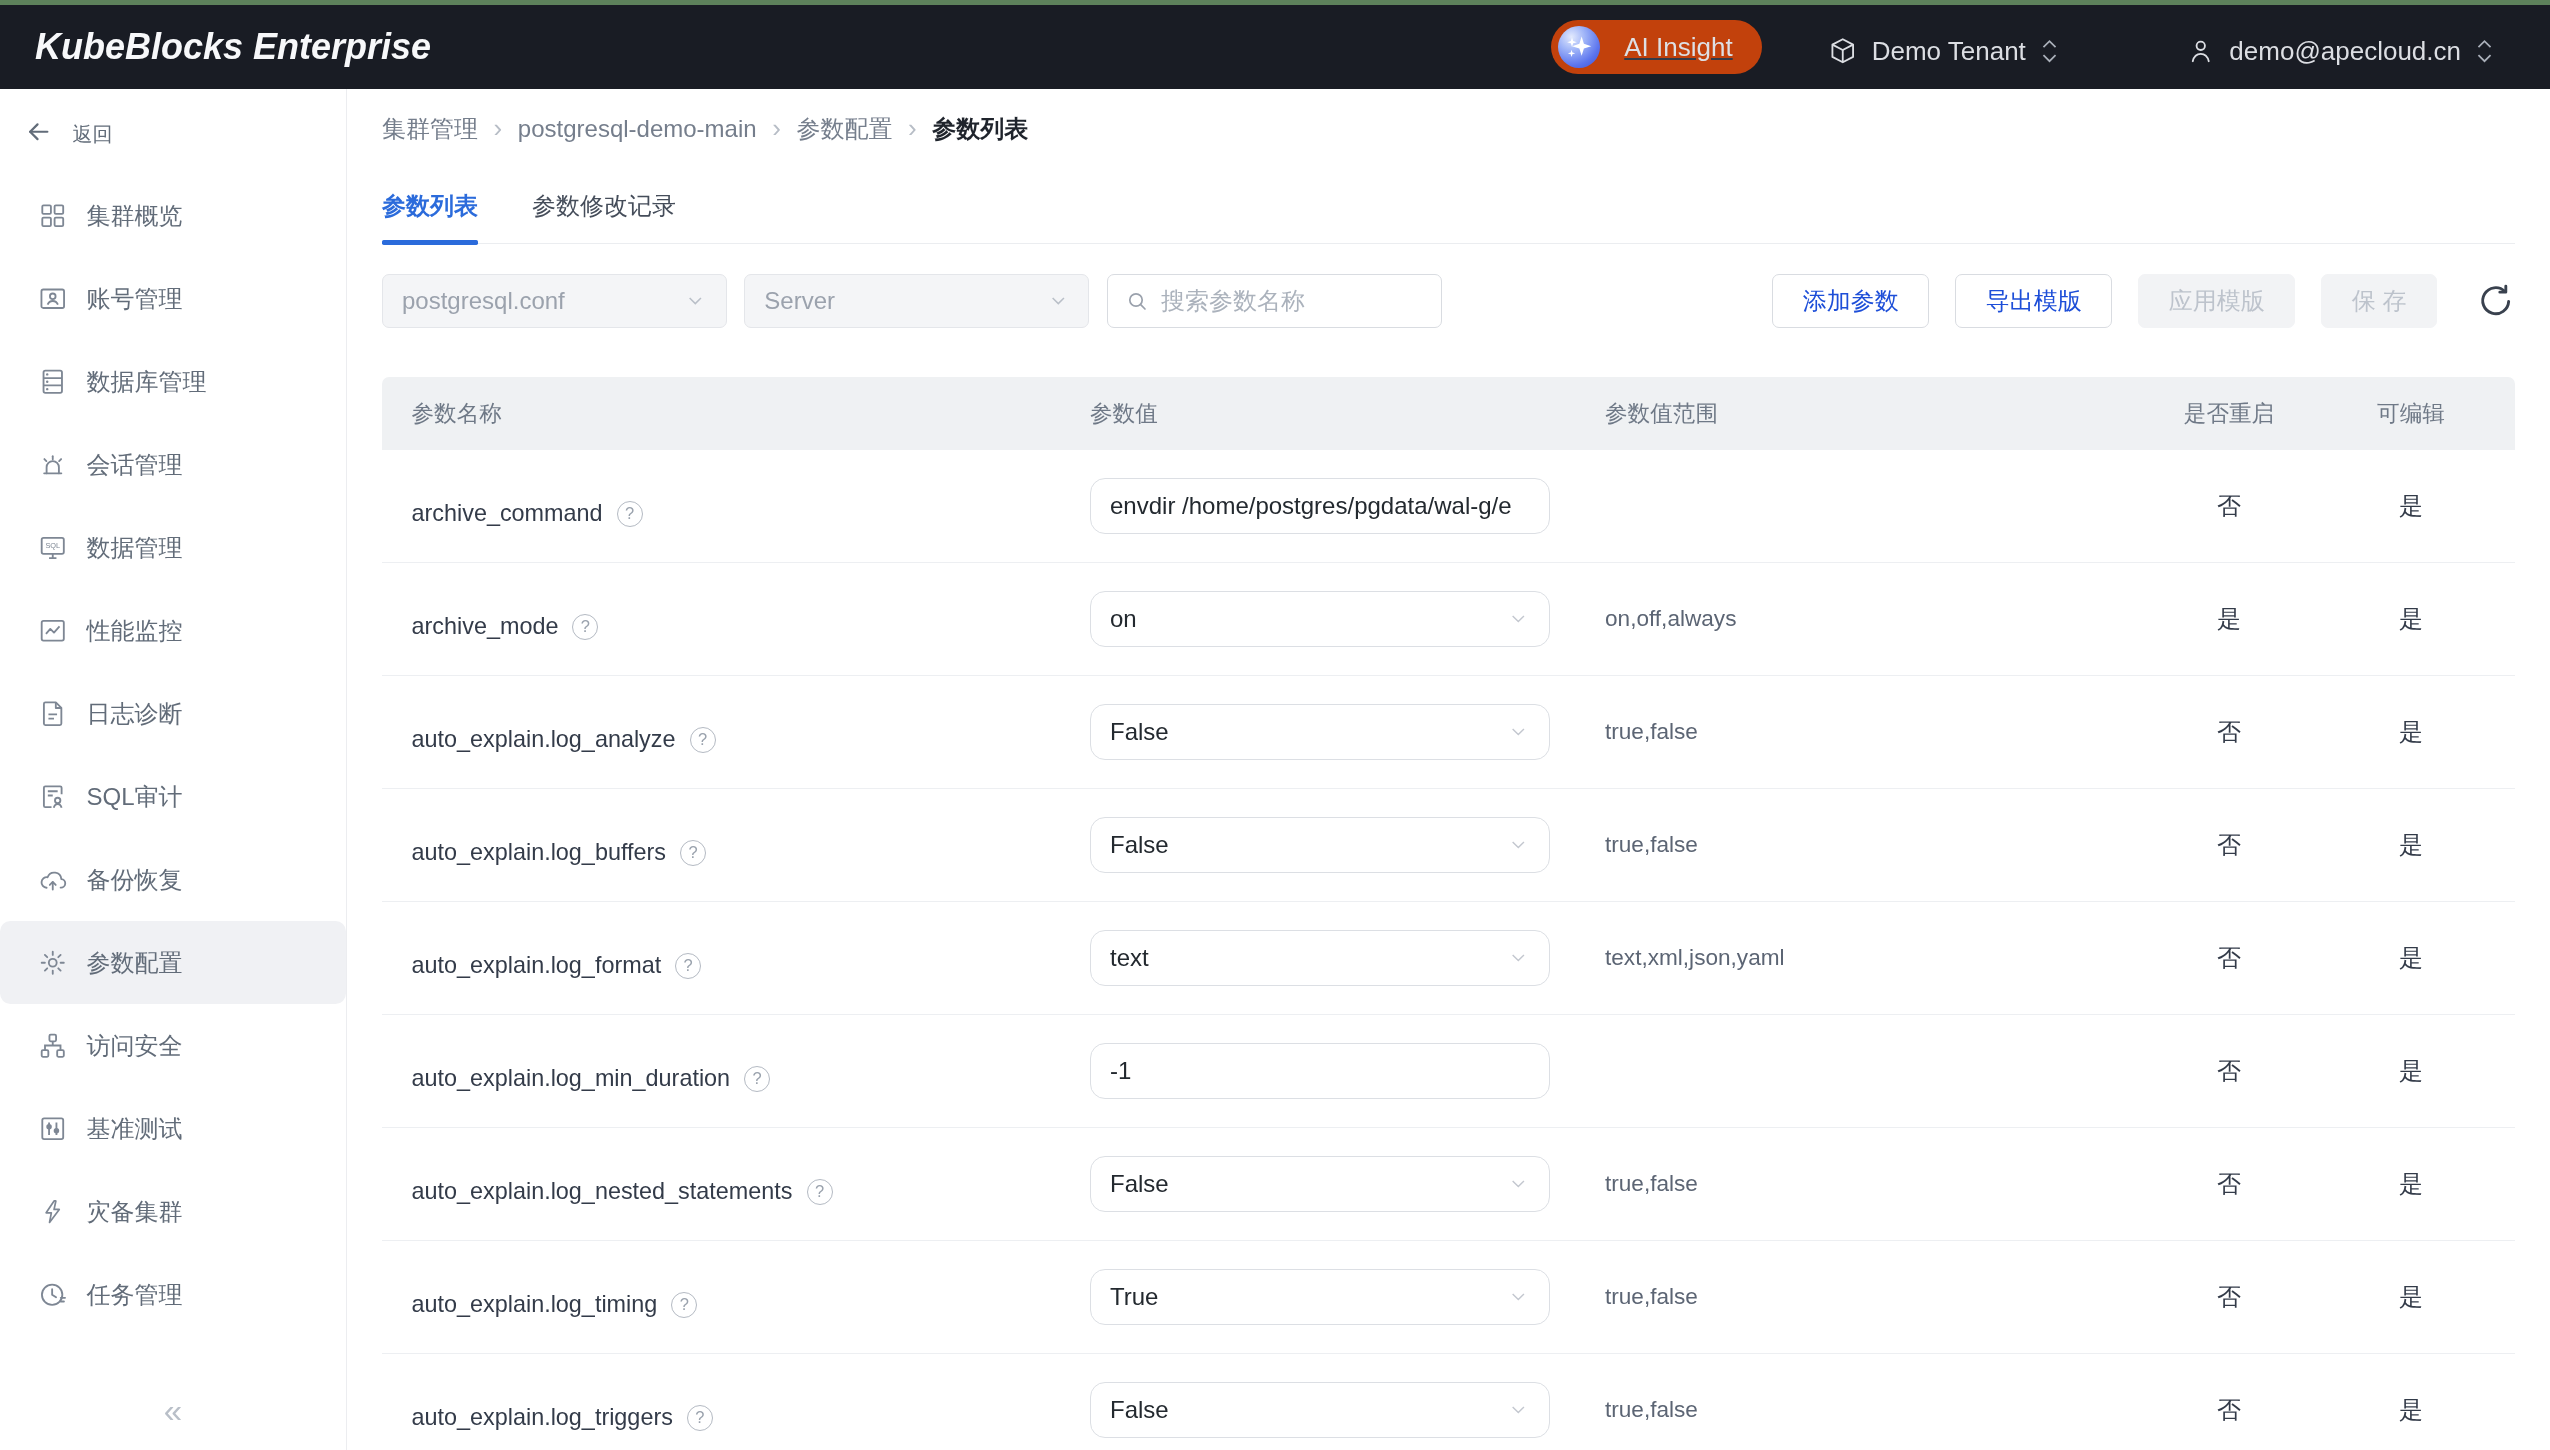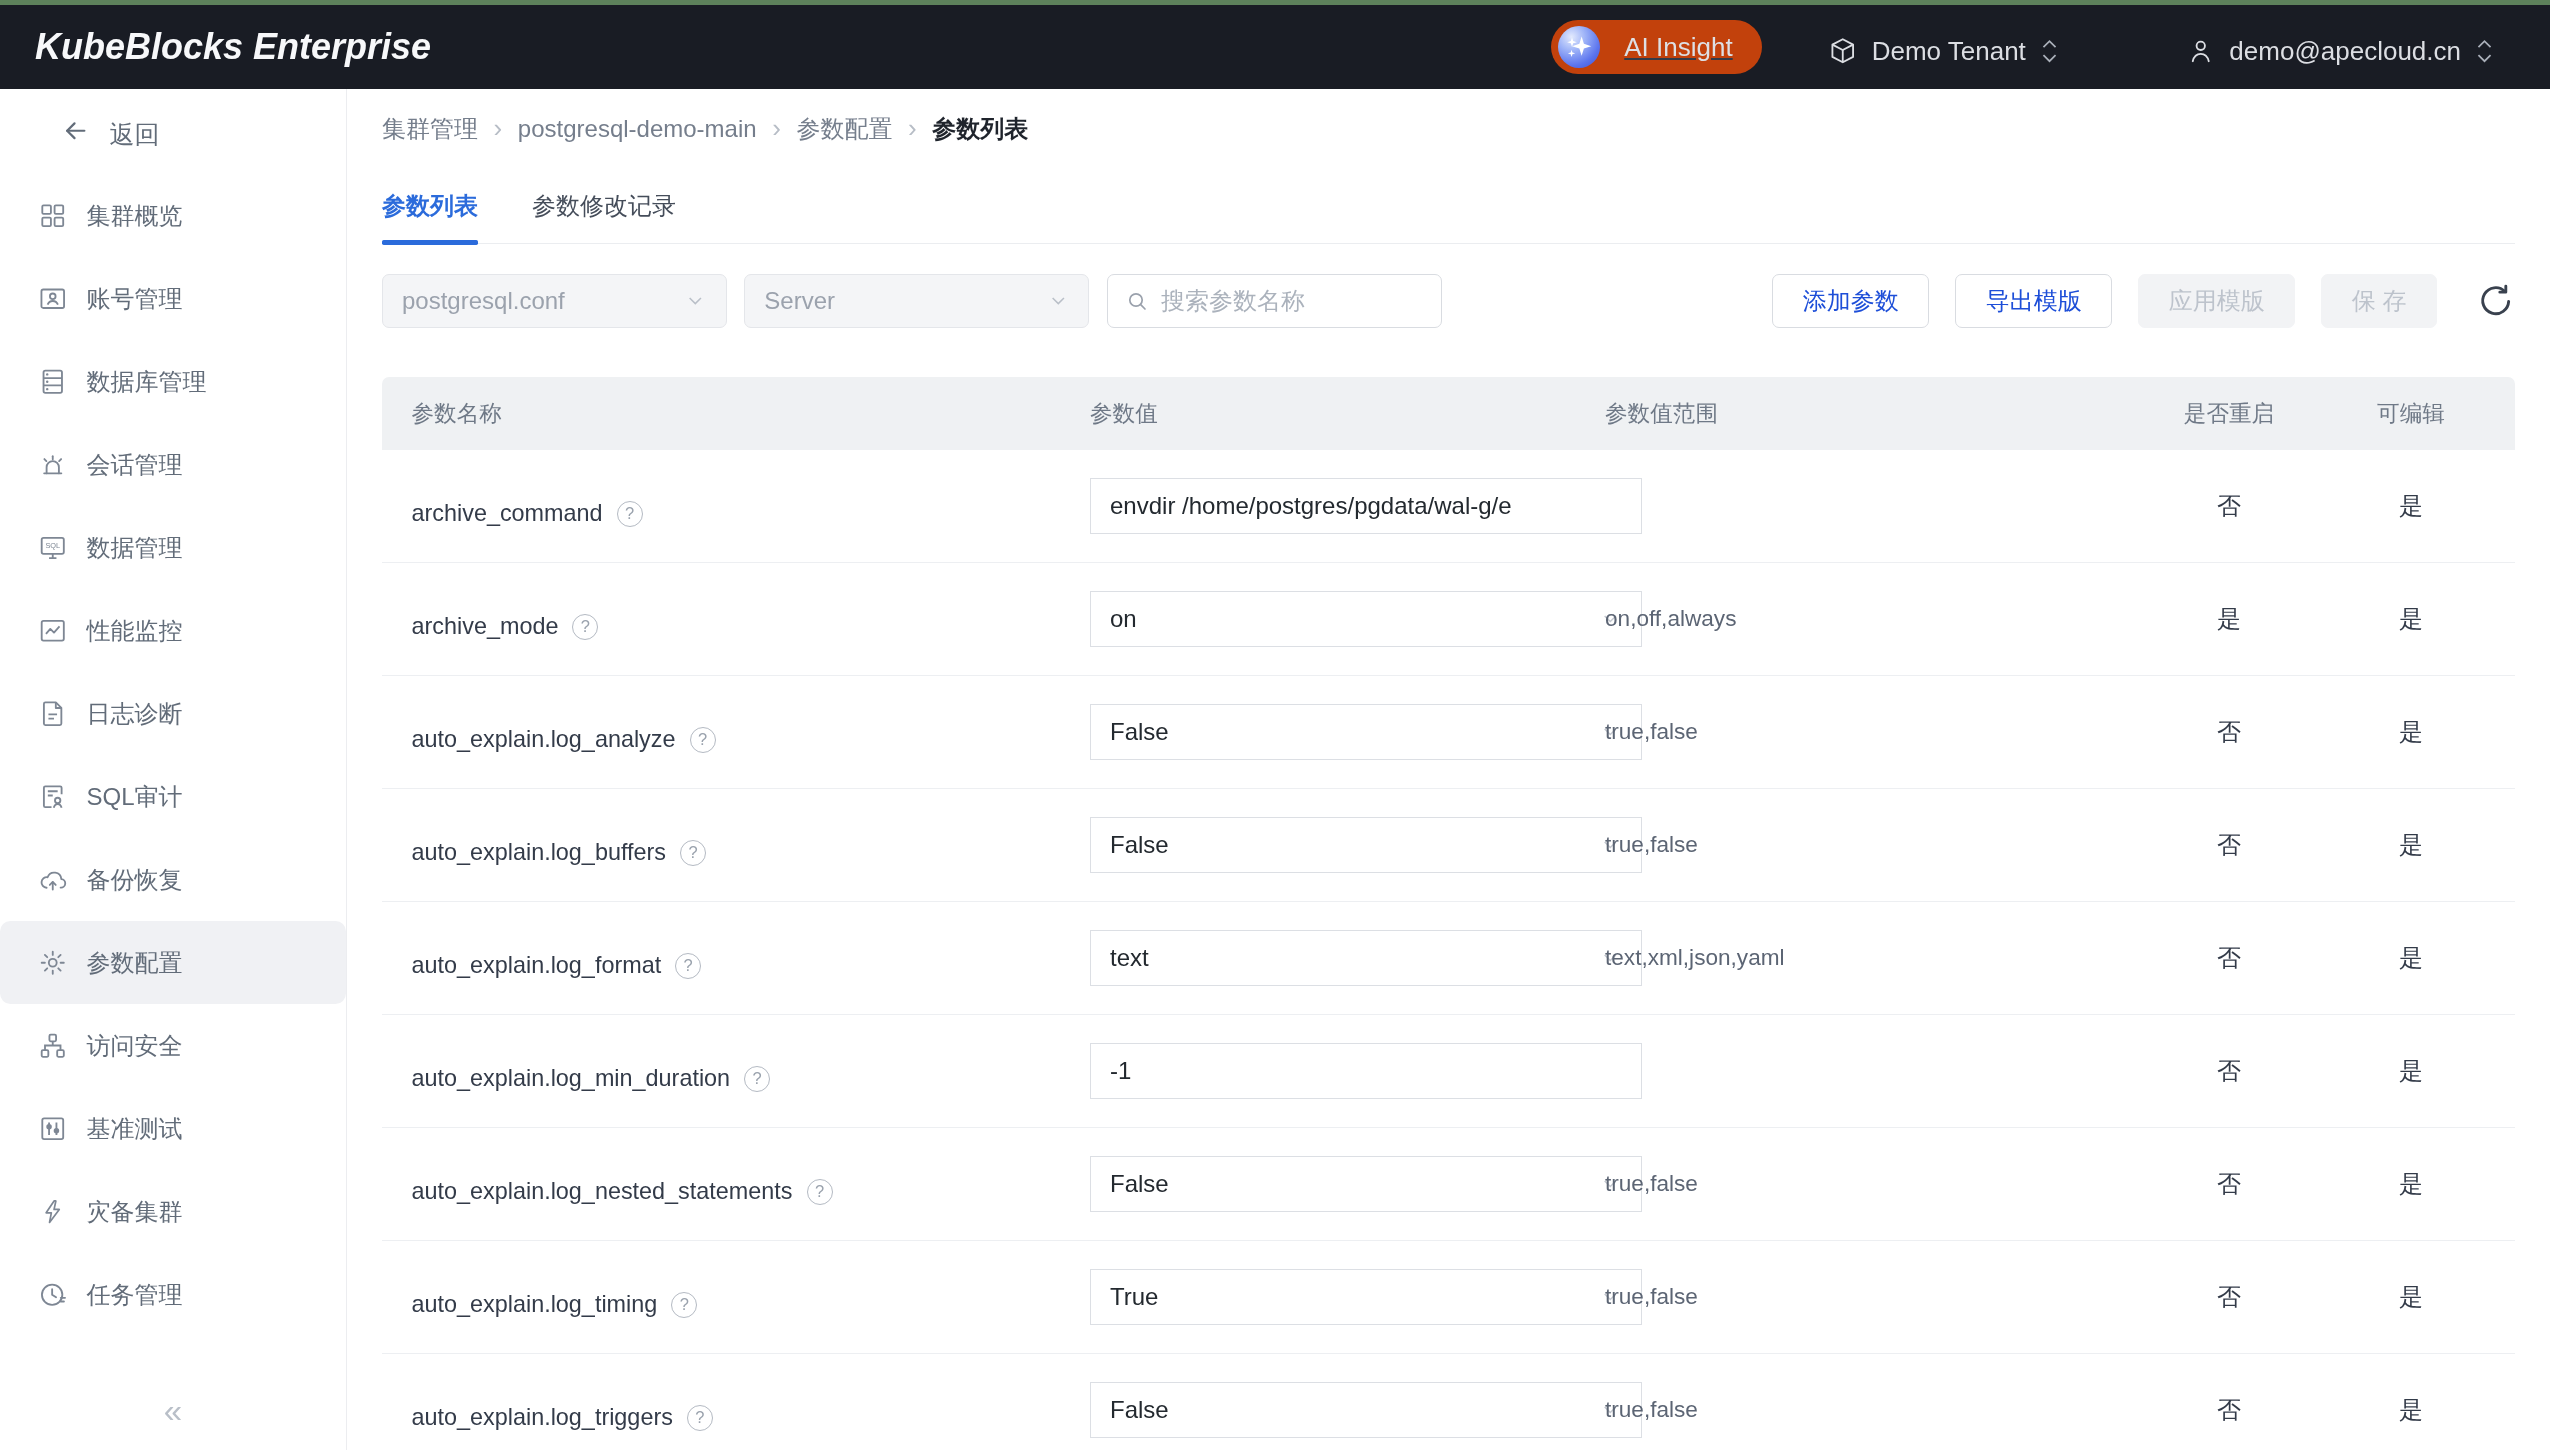--- a/index.html
+++ b/index.html
@@ -23,21 +23,21 @@
   .hgroup.tenant { margin-left:66px; }
   .hgroup.user { margin-left:127px; }
   .hgroup .hg-label { font-size:26px; color:#dcdee3; }
   .updown { display:flex; flex-direction:column; gap:3.5px; }
 
   
   .main { flex:1; display:flex; min-height:0; }
 
   
   aside { width:347px; flex:none; background:#fff; border-right:1.7px solid #ecedf0; display:flex; flex-direction:column; padding-top:24px; }
-  .back-item { display:flex; align-items:center; gap:19px; padding-left:61px; height:42px; font-size:25px; color:#626c79; cursor:pointer; flex:none; }
+  .back-item { display:flex; align-items:center; gap:19px; padding-left:24px; height:42px; font-size:20px; color:#626c79; cursor:pointer; flex:none; }
   nav { margin-top:19px; flex:none; }
   .side-item { display:flex; align-items:center; gap:19px; height:83px; padding-left:38px; font-size:24px; color:#626c79; cursor:pointer; position:relative; }
   .side-item.active { background:#f0f1f4; border-radius:10.4px; }
   .side-item .ic { width:29.5px; height:29.5px; flex:none; display:flex; }
   .collapse-btn { margin-top:auto; margin-bottom:22.6px; align-self:center; font-size:33px; color:#b9bfc8; cursor:pointer; line-height:1; }
 
   
   .content { flex:1; min-width:0; padding:0 35px; overflow:hidden; }
 
   .breadcrumb { margin-top:24px; display:flex; align-items:center; gap:15.6px; font-size:24px; color:#757e8c; }
@@ -66,21 +66,21 @@
 
   
   .table { margin-top:49px; }
   .thead { height:73px; background:#eff1f3; border-radius:7px 7px 0 0; display:grid; grid-template-columns:708px 515px 1fr 156px 208px; align-items:center; font-size:22.6px; color:#6f7987; }
   .thead .h-name { padding-left:29.5px; }
   .t-center { text-align:center; }
   .trow { height:113px; display:grid; grid-template-columns:708px 515px 1fr 156px 208px; align-items:center; border-bottom:1.7px solid #edeff2; font-size:24px; }
   .c-name { padding-left:29.5px; display:flex; align-items:center; gap:14px; min-width:0;margin-top:16px; }
   .pname { color:#333b49; font-size:23.4px; white-space:nowrap; }
   .help { width:26px; height:26px; border:1.7px solid #b4bac3; border-radius:50%; color:#9aa2ad; font-size:16.5px; display:flex; align-items:center; justify-content:center; flex:none; cursor:pointer; }
-  .vfield { width:552px; height:56px; border:1.7px solid #dcdfe4; border-radius:0; background:#fff; display:flex; align-items:center; padding:0 19px; cursor:pointer; overflow:hidden; }
+  .vfield { width:460px; height:56px; border:1.7px solid #dcdfe4; border-radius:15px; background:#fff; display:flex; align-items:center; padding:0 19px; cursor:pointer; overflow:hidden; }
   .vtext { font-size:24px; color:#23292f; white-space:nowrap; overflow:hidden; }
   .vfield .chev { margin-left:auto; flex:none; display:flex; }
   .c-range { font-size:22.6px; color:#5c6574; white-space:nowrap; overflow:hidden; }
   .flag { color:#333b49; }
 </style>
 </head>
 <body>
 
 <div class="screen">
   <div class="topstrip"></div>

